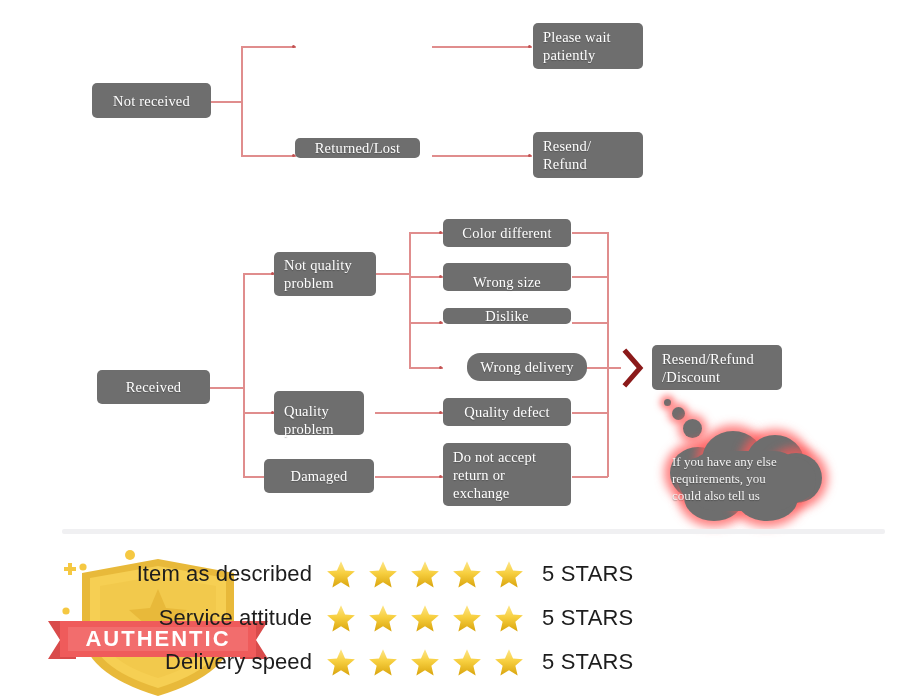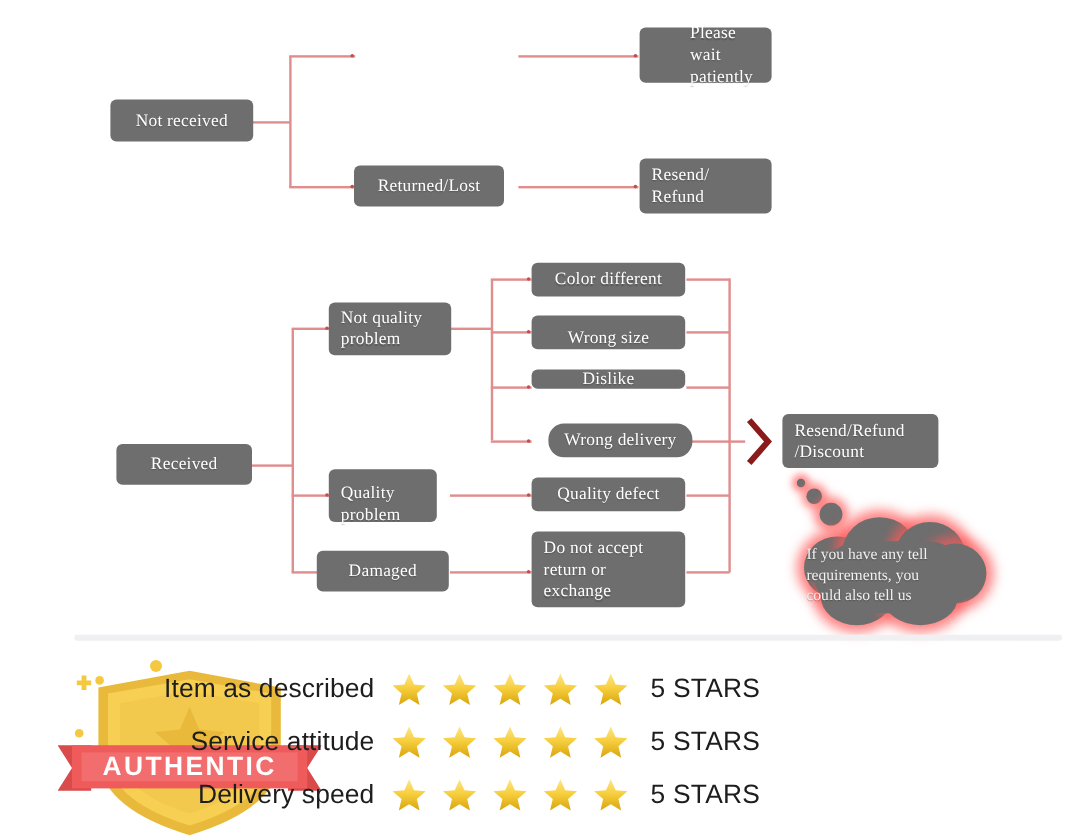--- a/index.html
+++ b/index.html
@@ -94,25 +94,25 @@
   <div class="ln h" style="left:432px;top:46px;width:100px;"></div>
   <div class="dot" style="left:528px;top:45px;"></div>
   <div class="ln h" style="left:432px;top:155px;width:100px;"></div>
   <div class="dot" style="left:528px;top:154px;"></div>
 
   <div class="node center" style="left:92px;top:83px;width:119px;height:35px;">
     <span class="txt">Not received</span>
   </div>
 
 
-  <div class="node center" style="left:295px;top:138px;width:125px;height:34px;">
+  <div class="node center" style="left:295px;top:138px;width:125px;height:20px;">
     <span class="txt">Returned/Lost</span>
   </div>
 
-  <div class="node left" style="left:533px;top:23px;width:110px;height:46px;padding-left:32px;">
+  <div class="node left" style="left:533px;top:23px;width:110px;height:46px;">
     <span class="txt ml" style="white-space:pre-line;">Please wait
 patiently</span>
   </div>
 
   <div class="node left" style="left:533px;top:132px;width:110px;height:46px;align-items:center;">
     <span class="txt" style="white-space:pre-line;">Resend/
 Refund</span>
   </div>
 
   <div class="ln h" style="left:210px;top:387px;width:34px;"></div>
@@ -173,21 +173,21 @@
 
   <div class="node center" style="left:443px;top:219px;width:128px;height:28px;">
     <span class="txt">Color different</span>
   </div>
   <div class="node center" style="left:443px;top:263px;width:128px;height:28px;align-items:flex-end;">
     <span class="txt">Wrong size</span>
   </div>
   <div class="node center" style="left:443px;top:308px;width:128px;height:16px;">
     <span class="txt">Dislike</span>
   </div>
-  <div class="node center" style="left:457px;top:353px;width:120px;height:28px;border-radius:13px;">
+  <div class="node center" style="left:467px;top:353px;width:120px;height:28px;border-radius:13px;">
     <span class="txt">Wrong delivery</span>
   </div>
   <div class="node center" style="left:443px;top:398px;width:128px;height:28px;">
     <span class="txt">Quality defect</span>
   </div>
   <div class="node left" style="left:443px;top:443px;width:128px;height:63px;">
     <span class="txt" style="white-space:pre-line;">Do not accept
 return or
 exchange</span>
   </div>
@@ -206,21 +206,21 @@
     <div class="glow" style="left:52px;top:36px;width:62px;height:58px;"></div>
     <div class="glow" style="left:96px;top:40px;width:58px;height:54px;"></div>
     <div class="glow" style="left:120px;top:58px;width:52px;height:50px;"></div>
     <div class="glow" style="left:34px;top:78px;width:60px;height:48px;"></div>
     <div class="glow" style="left:86px;top:80px;width:62px;height:46px;"></div>
 
     <div class="lobe" style="left:36px;top:56px;width:118px;height:60px;border-radius:30px;"></div>
     <div class="lobe" style="left:28px;top:62px;width:138px;height:46px;border-radius:24px;"></div>
 
     <div class="bubble-text" style="left:22px;top:58px;">
-      <div>If you have any tell</div>
+      <div>If you have any else</div>
       <div>requirements, you</div>
       <div>could also tell us</div>
     </div>
   </div>
 
   <div class="divider" style="left:62px;top:529px;width:823px;"></div>
 
   <svg class="badge" style="left:48px;top:533px;width:220px;height:165px;" viewBox="0 0 220 165">
 
     <circle cx="82" cy="22" r="5" fill="#f5c842"></circle>

